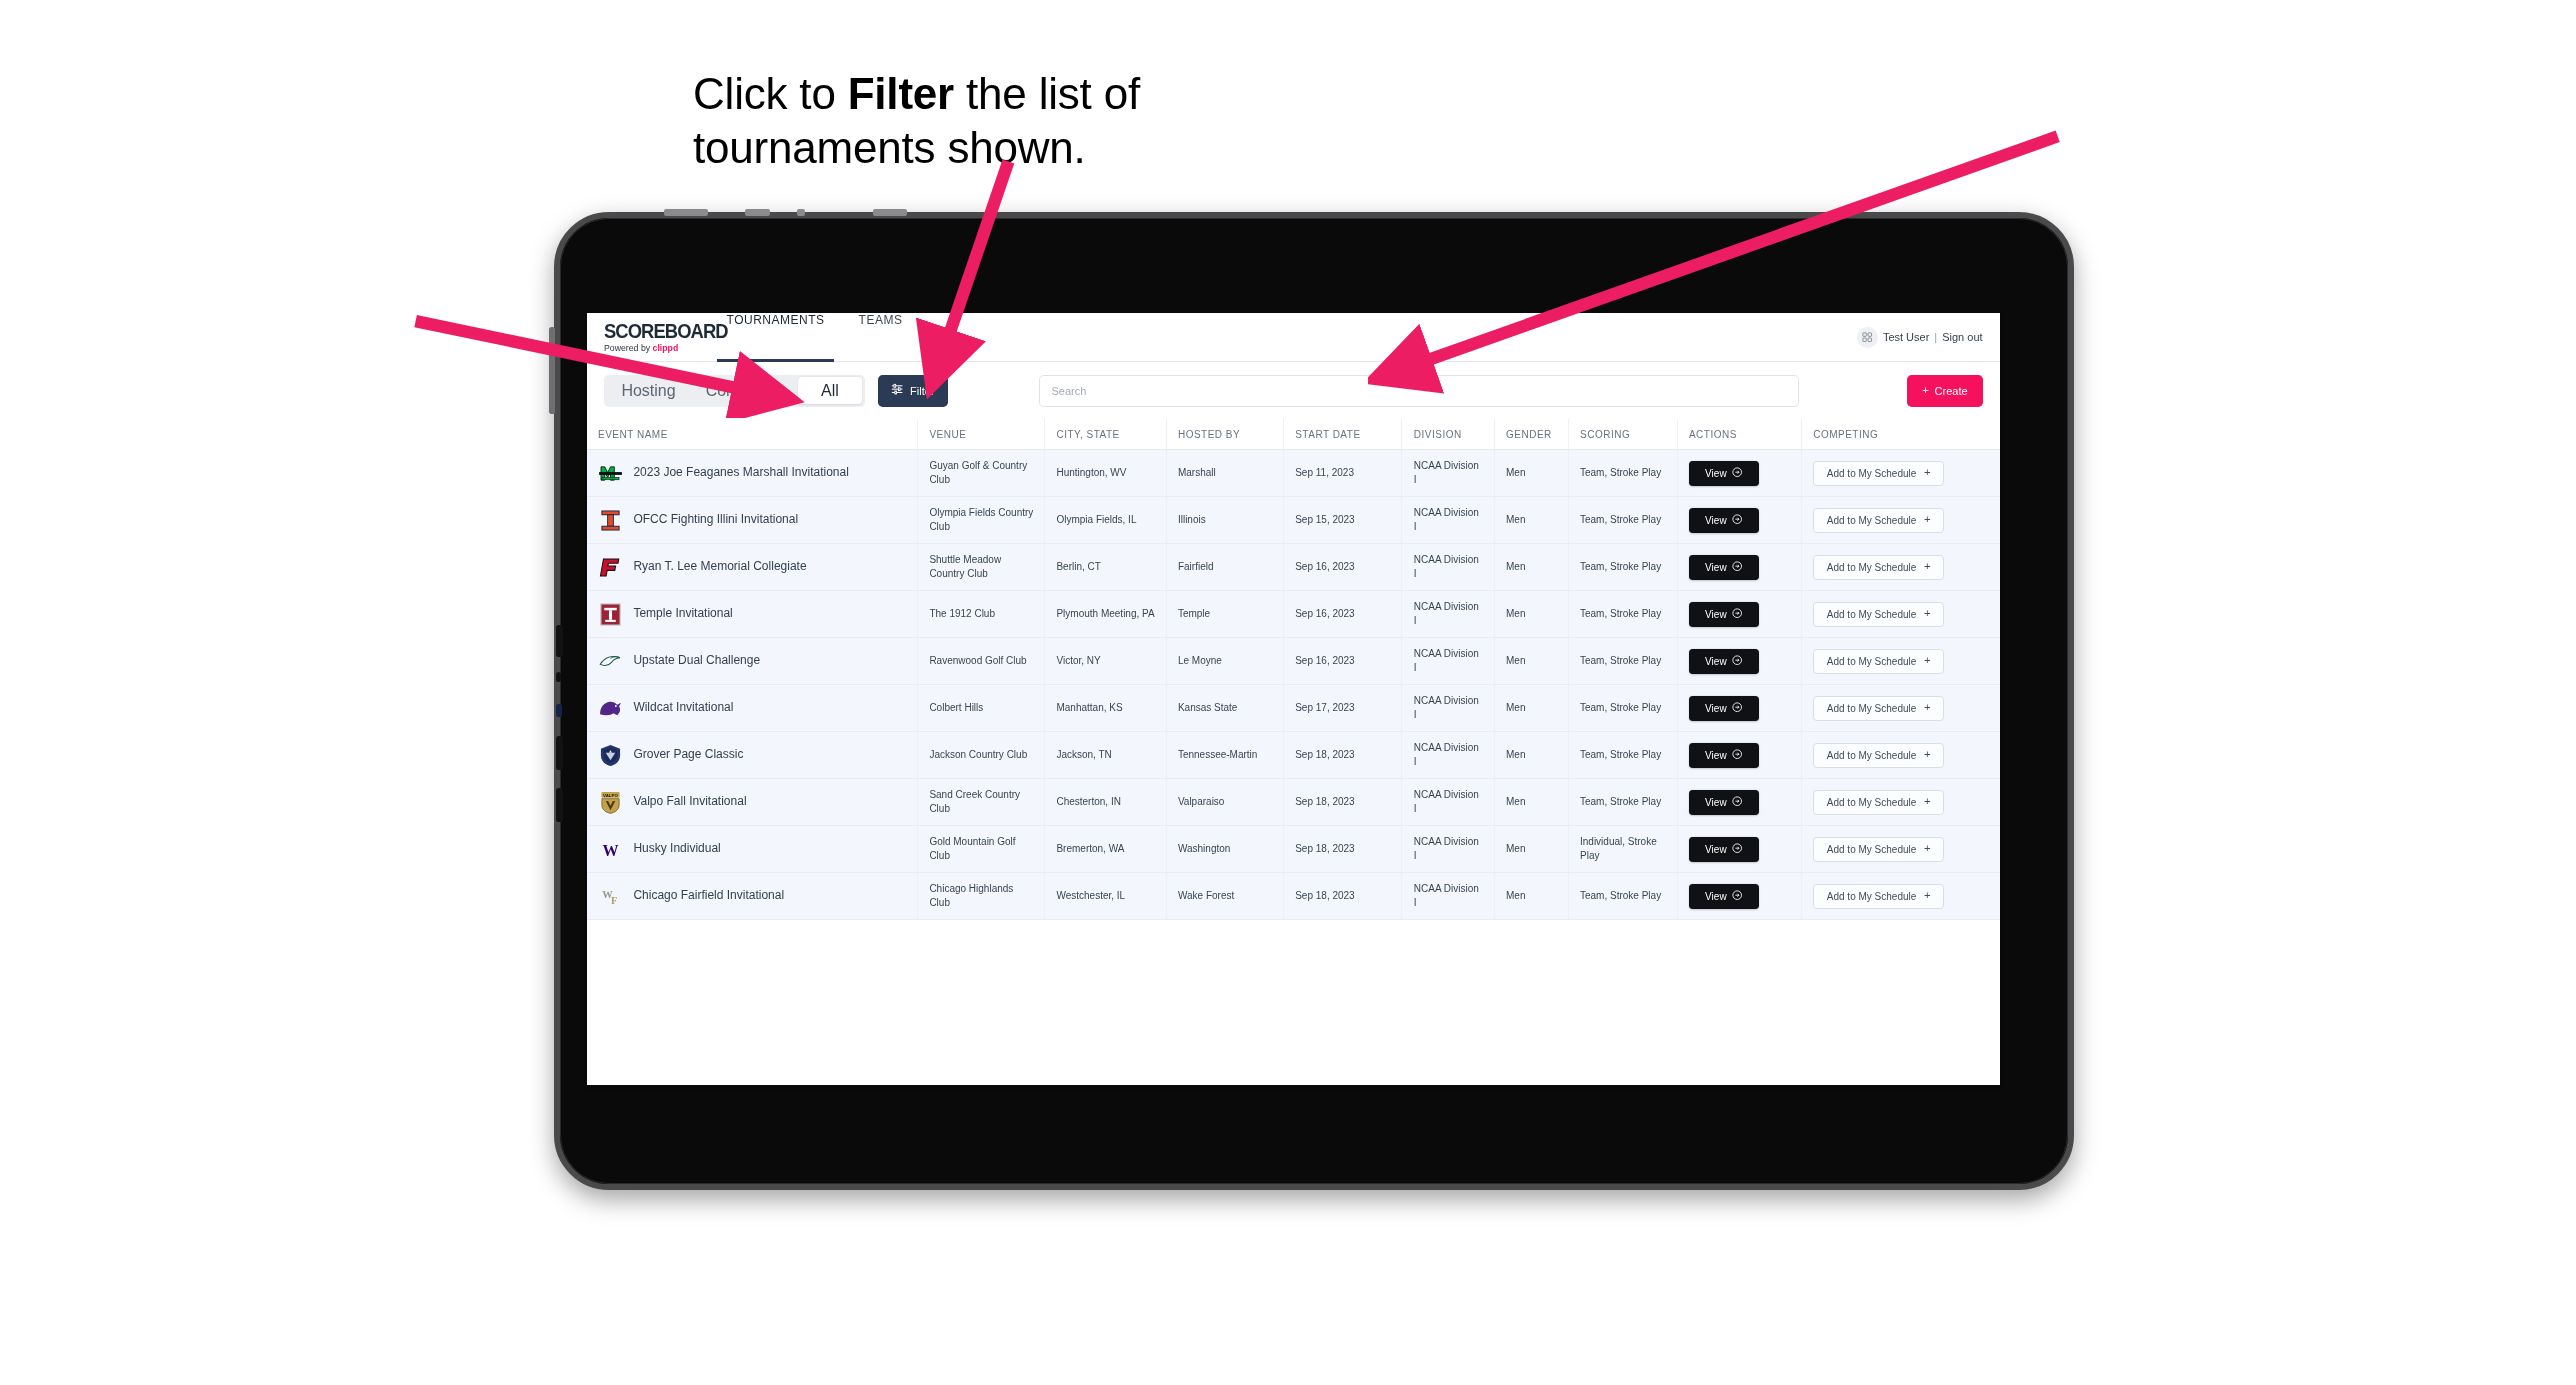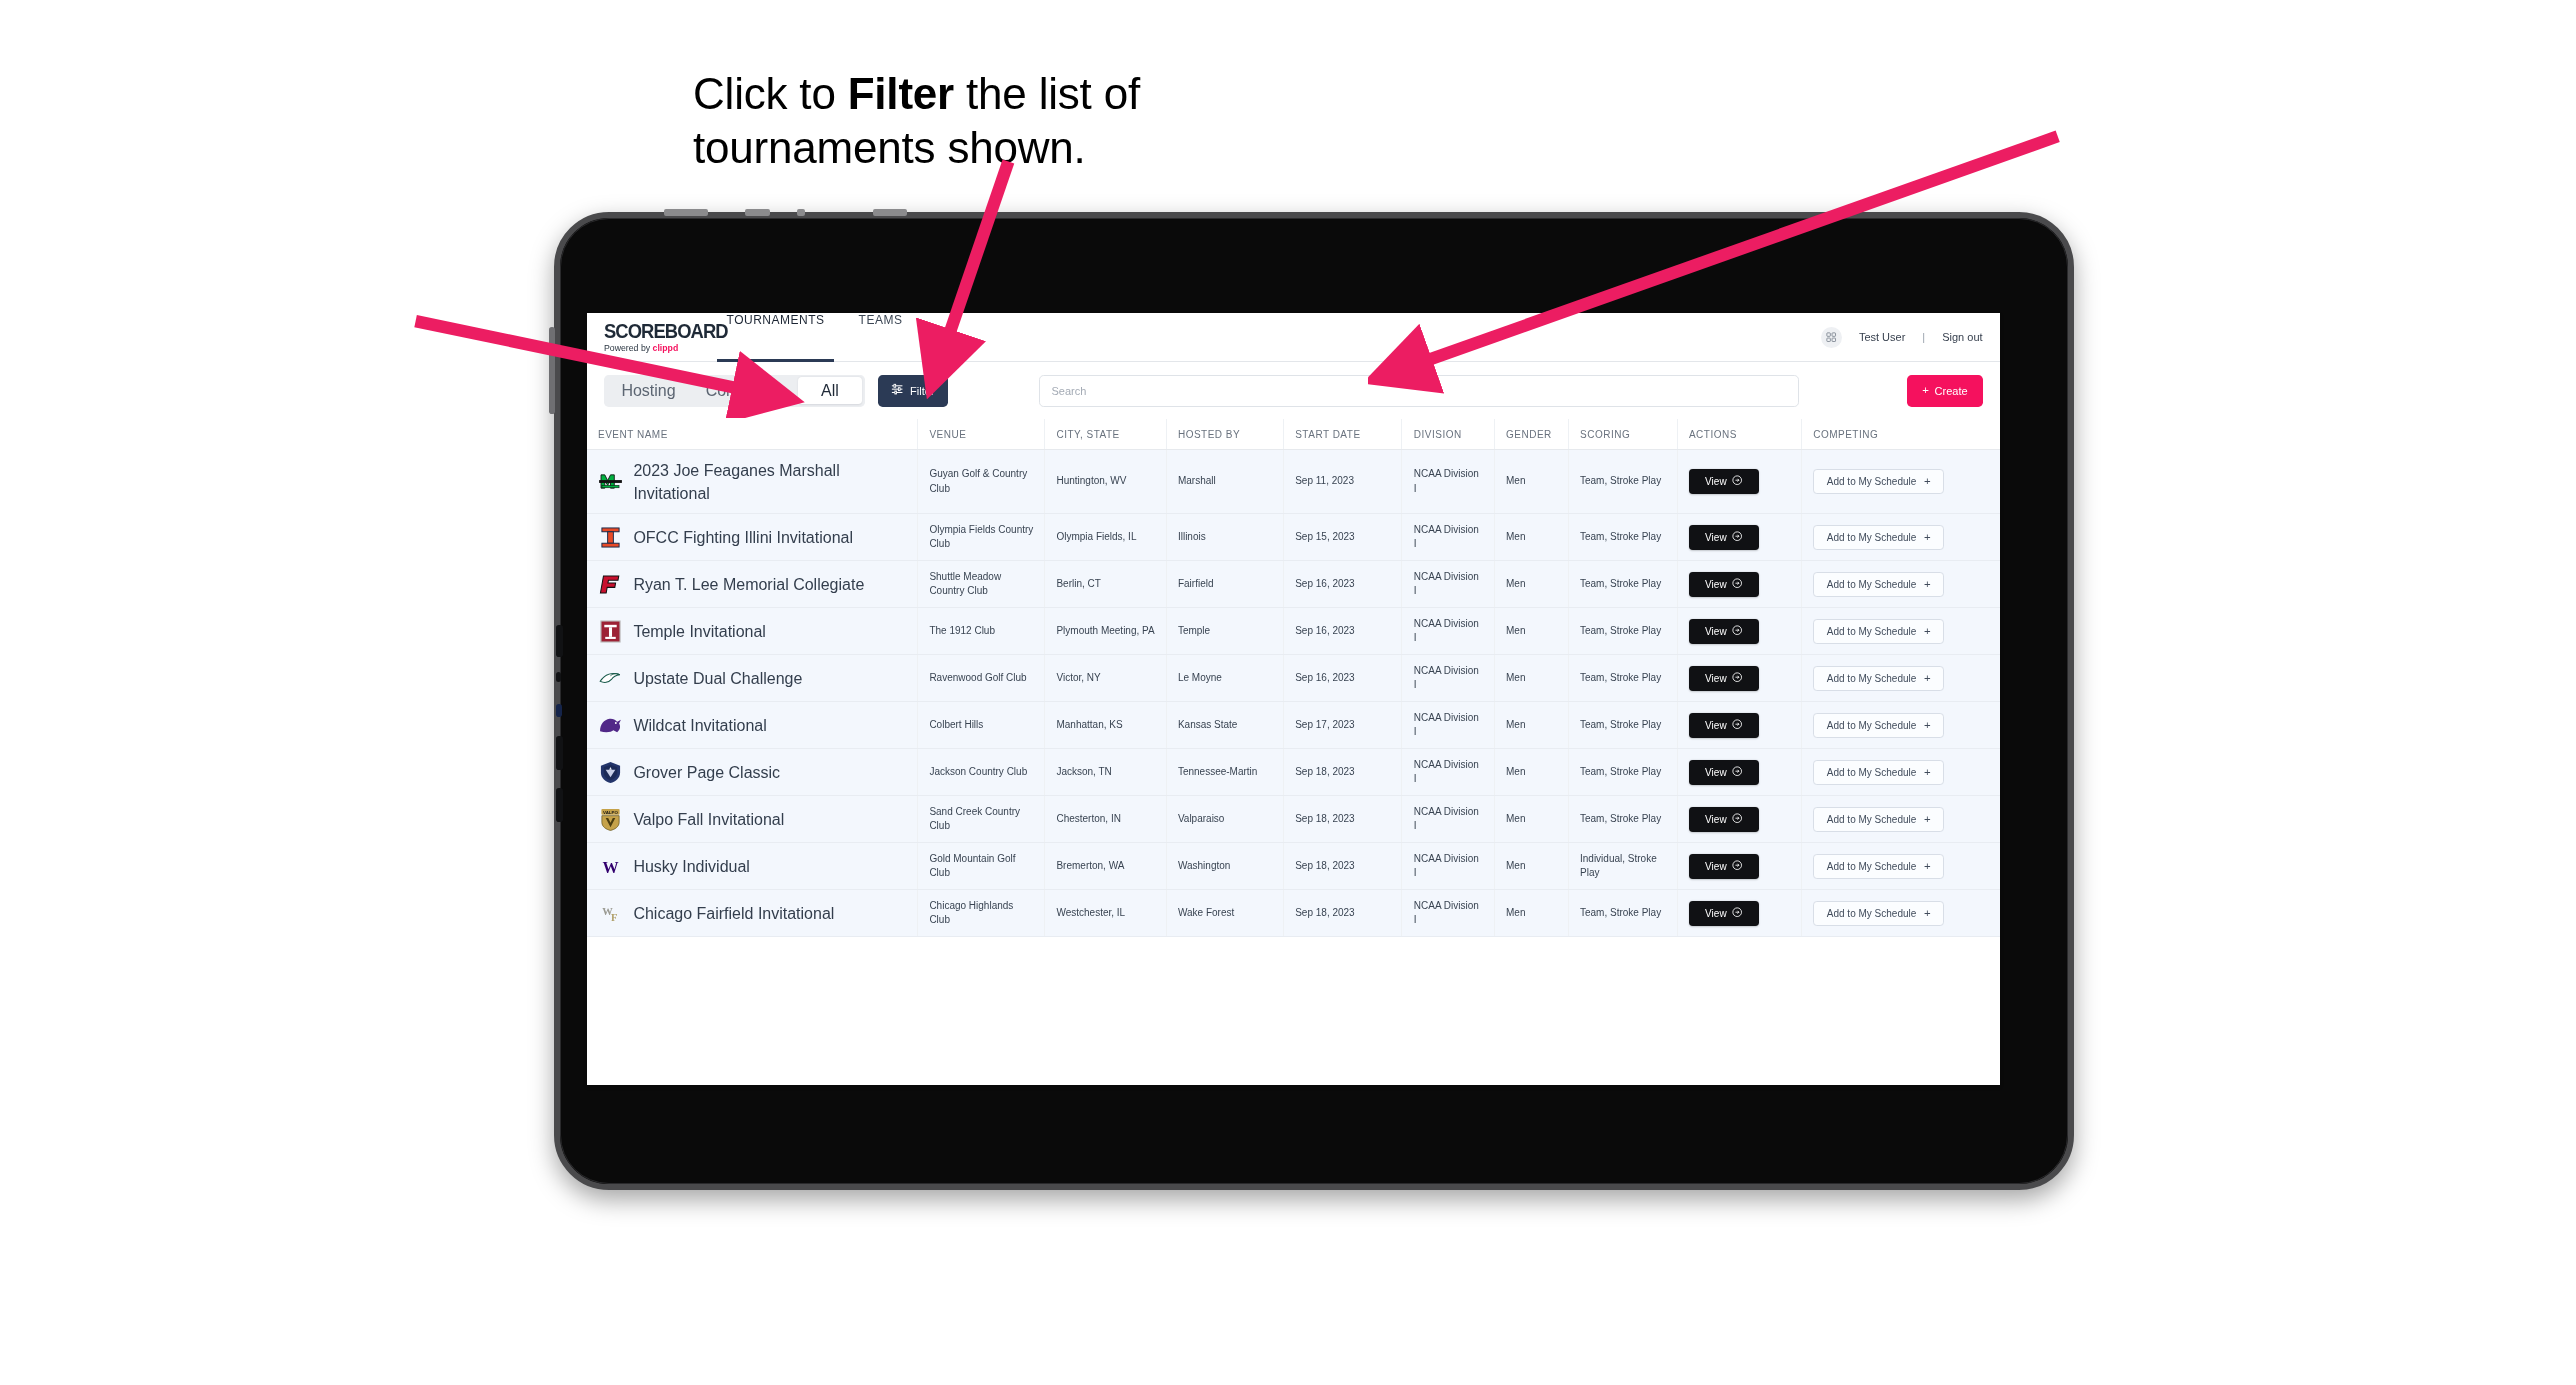--- a/index.html
+++ b/index.html
@@ -103,21 +103,21 @@
     height: 49px; display: flex; align-items: flex-start;
     padding: 0 17px; position: relative; cursor: pointer;
   }
   .navtab.active { color: #1d2634; }
   .navtab.active::after {
     content: ""; position: absolute; left: 7.6px; right: 7.6px; bottom: 0;
     height: 2.8px; background: #2b3a55;
   }
   #appbar-right {
     margin-left: auto; display: flex; align-items: center;
-    padding-right: 17px; gap: 17px;
+    padding-right: 17px; gap: 5px;
   }
   #avatar {
     width: 21px; height: 21px; border-radius: 50%;
     background: #eef0f3; display: flex; align-items: center; justify-content: center;
   }
   #avatar svg { display:block; }
   #user-name { font-size: 11px; color: #38414f; }
   #user-sep  { font-size: 11px; color: #9aa2ad; }
   #sign-out  { font-size: 11px; color: #38414f; cursor: pointer; }
 
@@ -189,21 +189,21 @@
   .c-date   { width: 85px; }
   .c-div    { width: 66px; }
   .c-gender { width: 53px; }
   .c-score  { width: 78px; }
   .c-act    { width: 89px; }
   .c-comp   { width: 142px; }
 
   .event-cell { display: flex; align-items: center; gap: 10.4px; }
   .logo { width: 25px; height: 25px; flex: 0 0 25px; display:flex; align-items:center; justify-content:center; }
   .logo svg, .logo div { display: block; }
-  .event-name { font-size: 16px; color: #333e4d; }
+  .event-name { font-size: 12px; color: #333e4d; }
 
   .view-btn {
     display: inline-flex; align-items: center; justify-content: center; gap: 5.7px;
     background: #101114; color: #fff; border: none;
     font-size: 10px; height: 25px; width: 70px; border-radius: 3.8px;
     cursor: pointer; font-family: "Liberation Sans", sans-serif;
     box-shadow: 0 0.9px 1.9px rgba(0,0,0,.2);
   }
   .add-btn {
     display: inline-flex; align-items: center; justify-content: center; gap: 7.6px;

